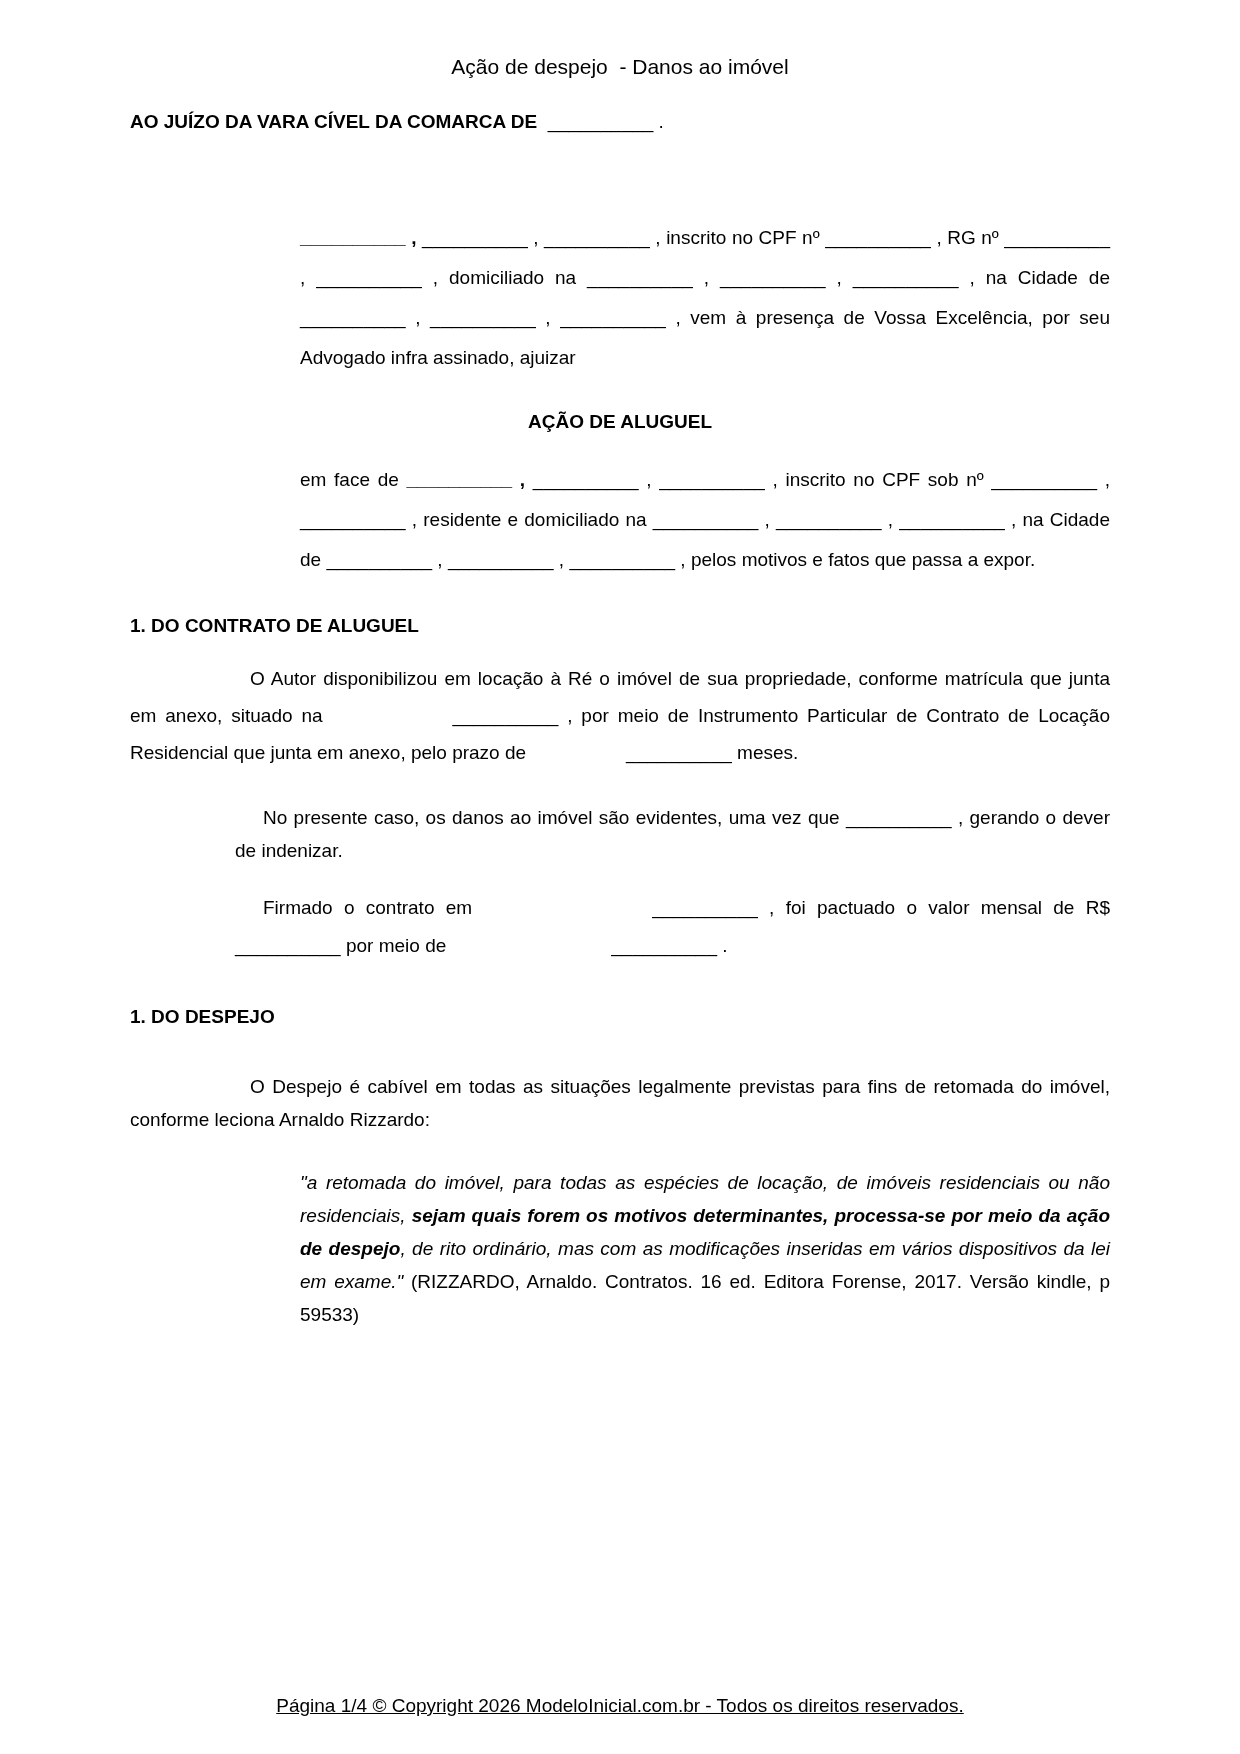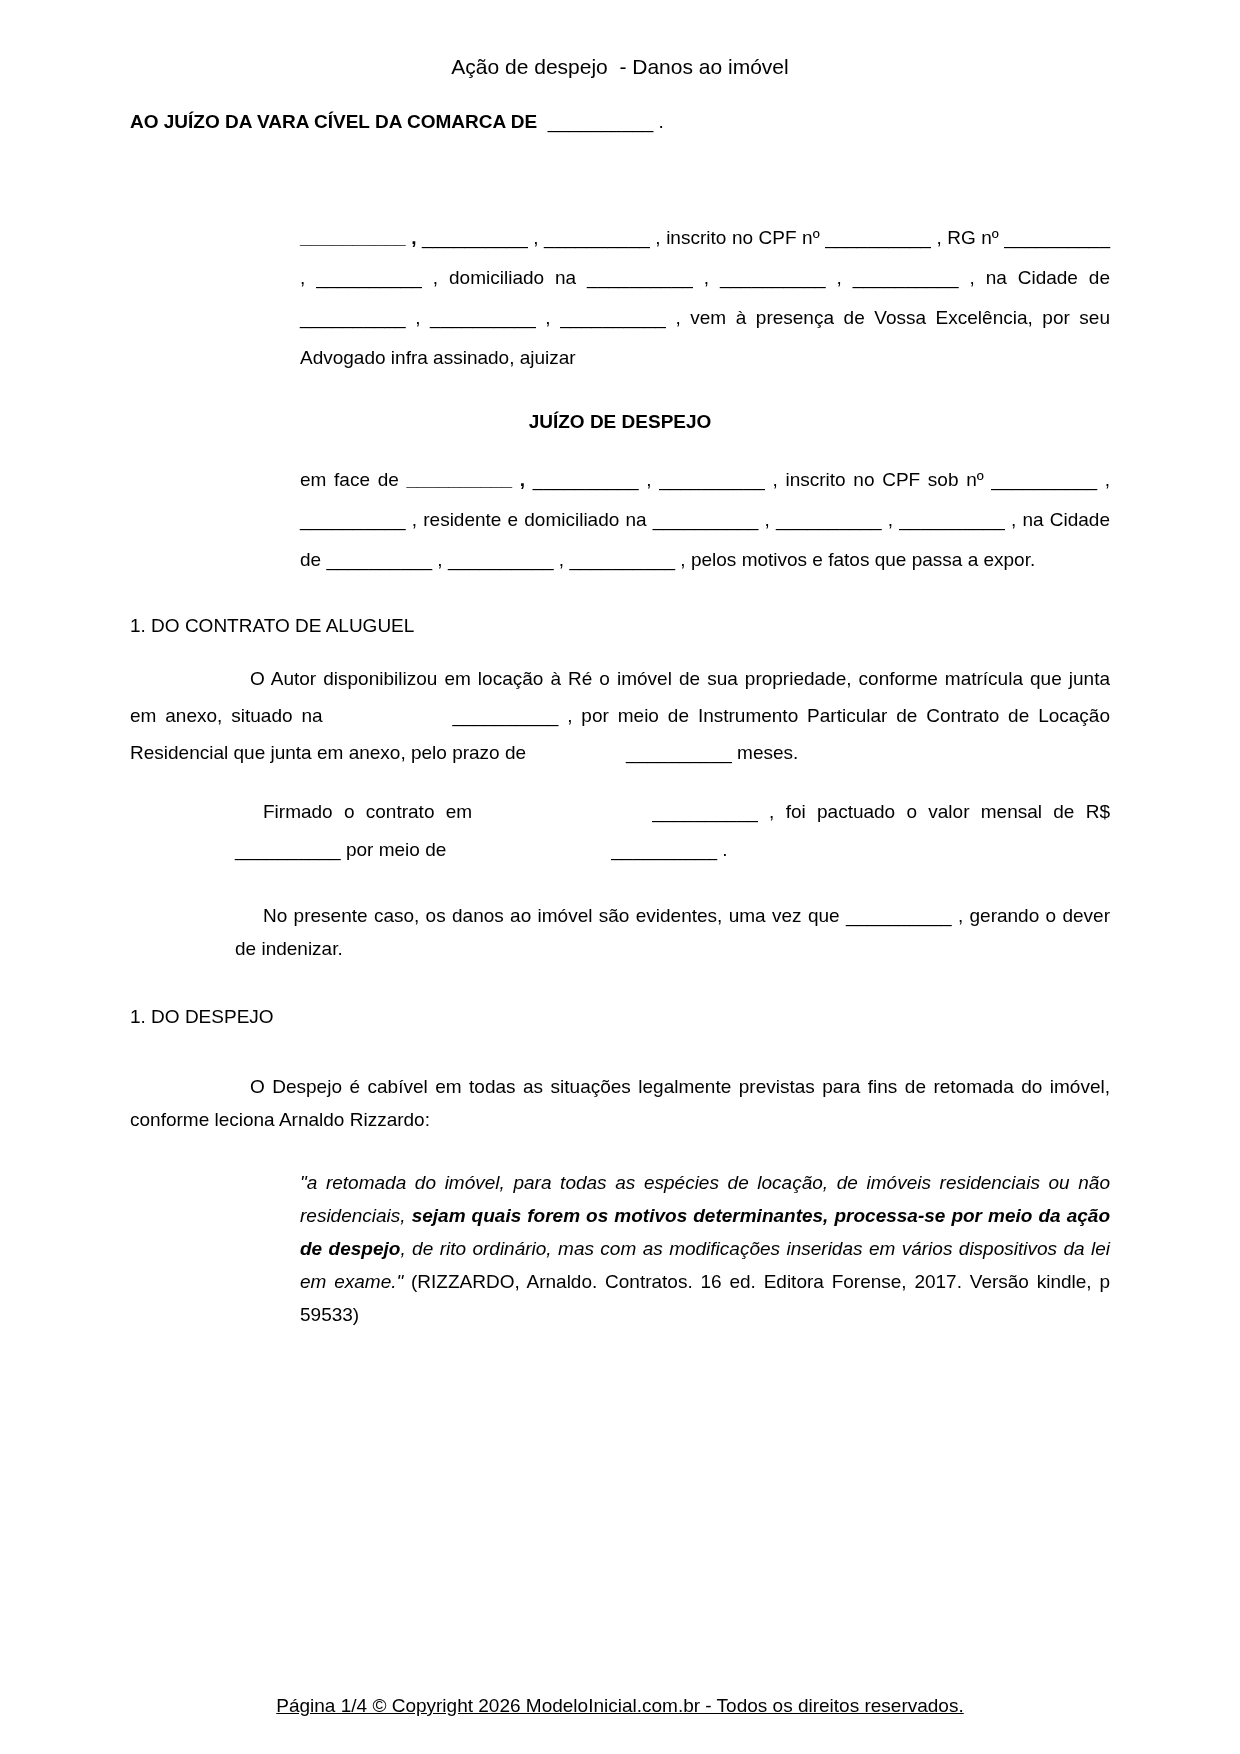--- a/index.html
+++ b/index.html
@@ -46,21 +46,21 @@
   .p-author { margin-top: 84px; }
   .p-defendant { margin-top: 26px; }
   .action-title {
     text-align: center;
     font-weight: bold;
     font-size: 19px;
     line-height: 24px;
     margin: 32px 0 0 0;
   }
   .sec-heading {
-    font-weight: normal;
+    font-weight: bold;
     font-size: 19px;
     line-height: 24px;
     margin: 0;
   }
   .mt-s1 { margin-top: 34px; }
   .mt-s2 { margin-top: 40px; }
   .mt-sub { margin-top: 26px; }
   .body-para {
     text-align: justify;
     line-height: 37px;
@@ -110,31 +110,31 @@
 <body>
 
 <div class="page">
 
   <div class="doc-title">Ação de despejo  - Danos ao imóvel</div>
 
   <p class="court-heading"><span class="b">AO JUÍZO DA VARA CÍVEL DA COMARCA DE</span><span class="pre">  __________ .</span></p>
 
   <p class="qual-block p-author"><span class="b">__________ ,</span><span> __________ , __________ , inscrito no CPF nº __________ , RG nº __________ , __________ , domiciliado na __________ , __________ , __________ , na Cidade de __________ , __________ , __________ , vem à presença de Vossa Excelência, por seu Advogado infra assinado, ajuizar</span></p>
 
-  <h2 class="action-title">JUÍZO DE DESPEJO</h2>
+  <h2 class="action-title">AÇÃO DE ALUGUEL</h2>
 
   <p class="qual-block p-defendant"><span>em face de </span><span class="b">__________ ,</span><span> __________ , __________ , inscrito no CPF sob nº __________ , __________ , residente e domiciliado na __________ , __________ , __________ , na Cidade de __________ , __________ , __________ , pelos motivos e fatos que passa a expor.</span></p>
 
   <h3 class="sec-heading mt-s1">1. DO CONTRATO DE ALUGUEL</h3>
 
   <p class="body-para"><span>O Autor disponibilizou em locação à Ré o imóvel de sua propriedade, conforme matrícula que junta em anexo, situado na</span><span class="gap g130"></span><span>__________ , por meio de Instrumento Particular de Contrato de Locação Residencial que junta em anexo, pelo prazo de</span><span class="gap g100"></span><span>__________ meses.</span></p>
 
+  <p class="mid-block p-damages">No presente caso, os danos ao imóvel são evidentes, uma vez que __________ , gerando o dever de indenizar.</p>
+
   <p class="mid-block"><span>Firmado o contrato em</span><span class="gap g180"></span><span>__________ , foi pactuado o valor mensal de R$ __________ por meio de</span><span class="gap g165"></span><span>__________ .</span></p>
-
-  <p class="mid-block p-damages">No presente caso, os danos ao imóvel são evidentes, uma vez que __________ , gerando o dever de indenizar.</p>
 
   <h3 class="sec-heading mt-s2">1. DO DESPEJO</h3>
 
 
   <p class="s2-para">O Despejo é cabível em todas as situações legalmente previstas para fins de retomada do imóvel, conforme leciona Arnaldo Rizzardo:</p>
 
   <p class="quote-block"><span class="i">"a retomada do imóvel, para todas as espécies de locação, de imóveis residenciais ou não residenciais, </span><span class="bi">sejam quais forem os motivos determinantes, processa-se por meio da ação de despejo</span><span class="i">, de rito ordinário, mas com as modificações inseridas em vários dispositivos da lei em exame."</span><span> (RIZZARDO, Arnaldo. Contratos. 16 ed. Editora Forense, 2017. Versão kindle, p 59533)</span></p>
 
   <div class="footer">Página 1/4 © Copyright 2026 ModeloInicial.com.br - Todos os direitos reservados.</div>
 

